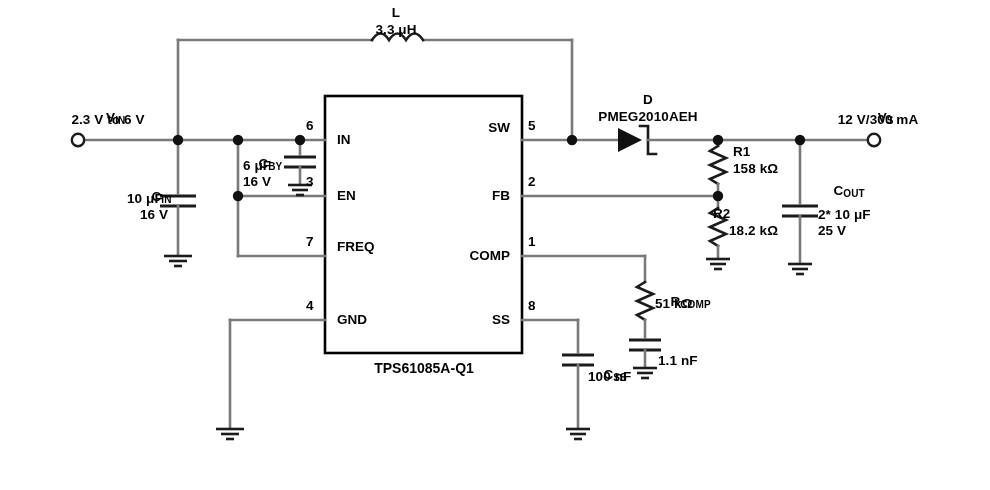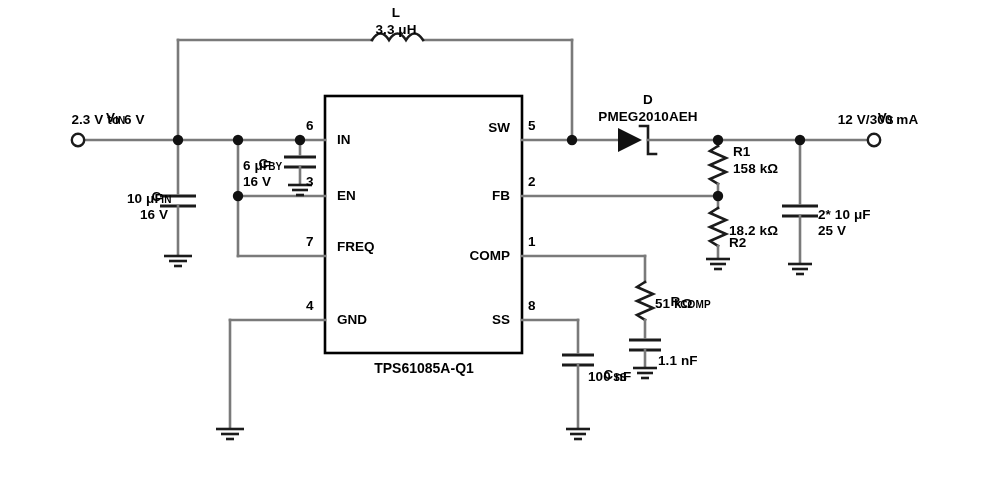--- a/index.html
+++ b/index.html
@@ -172,23 +172,26 @@
   </div>
   <div class="lbl" style="left:243px;top:158px;">6 μF</div>
   <div class="lbl" style="left:243px;top:174px;">16 V</div>
 
   <div class="lbl ctr" style="left:648px;top:92px;">D</div>
   <div class="lbl ctr" style="left:648px;top:109px;">PMEG2010AEH</div>
 
   <div class="lbl" style="left:733px;top:144px;">R1</div>
   <div class="lbl" style="left:733px;top:161px;">158 kΩ</div>
 
-  <div class="lbl" style="left:729px;top:206px;margin-top:29px;">R2</div>
+  <div class="lbl" style="left:713px;top:206px;">R2</div>
   <div class="lbl" style="left:729px;top:223px;">18.2 kΩ</div>
 
+  <div class="lbl" style="left:818px;top:168px;">
+    <span>C</span><span class="sub">OUT</span>
+  </div>
   <div class="lbl" style="left:818px;top:207px;">2* 10 μF</div>
   <div class="lbl" style="left:818px;top:223px;">25 V</div>
 
   <div class="lbl" style="left:655px;top:279px;">
     <span>R</span><span class="sub">COMP</span>
   </div>
   <div class="lbl" style="left:655px;top:296px;">51 kΩ</div>
 
   <div class="lbl" style="left:658px;top:353px;">1.1 nF</div>
 

